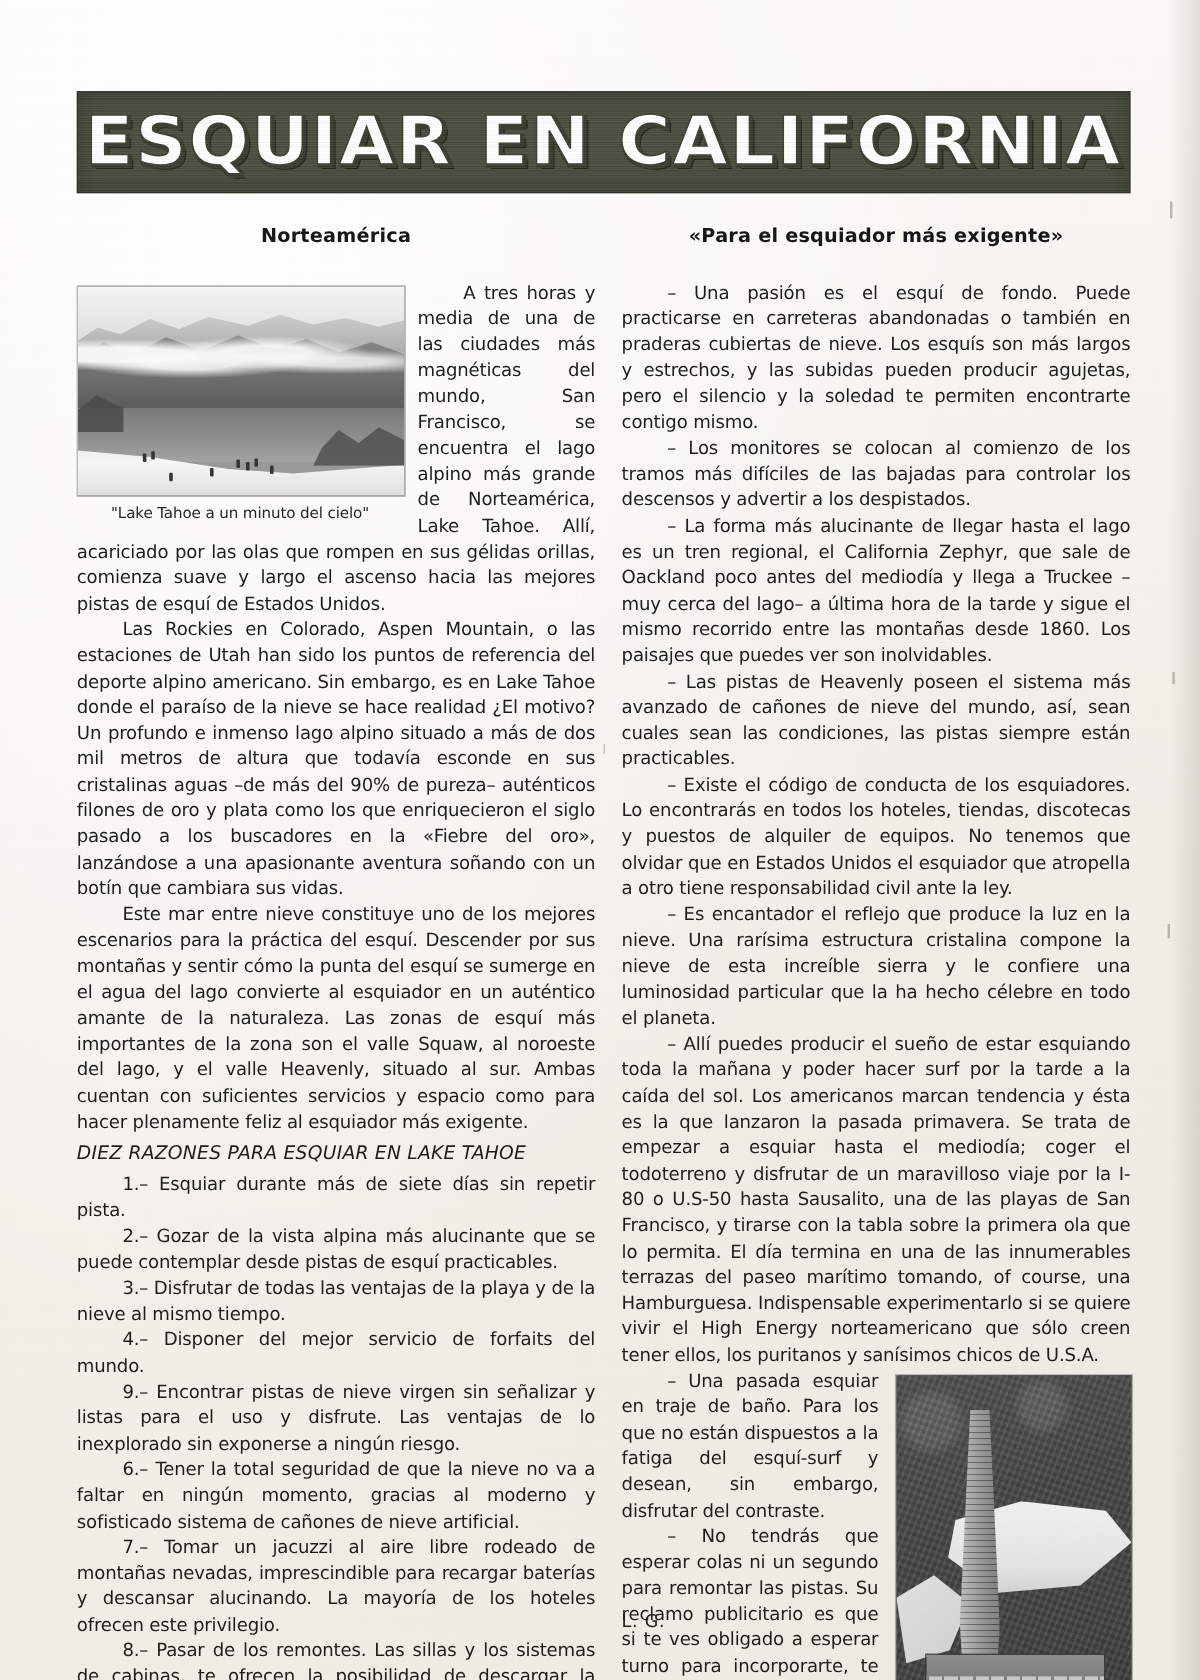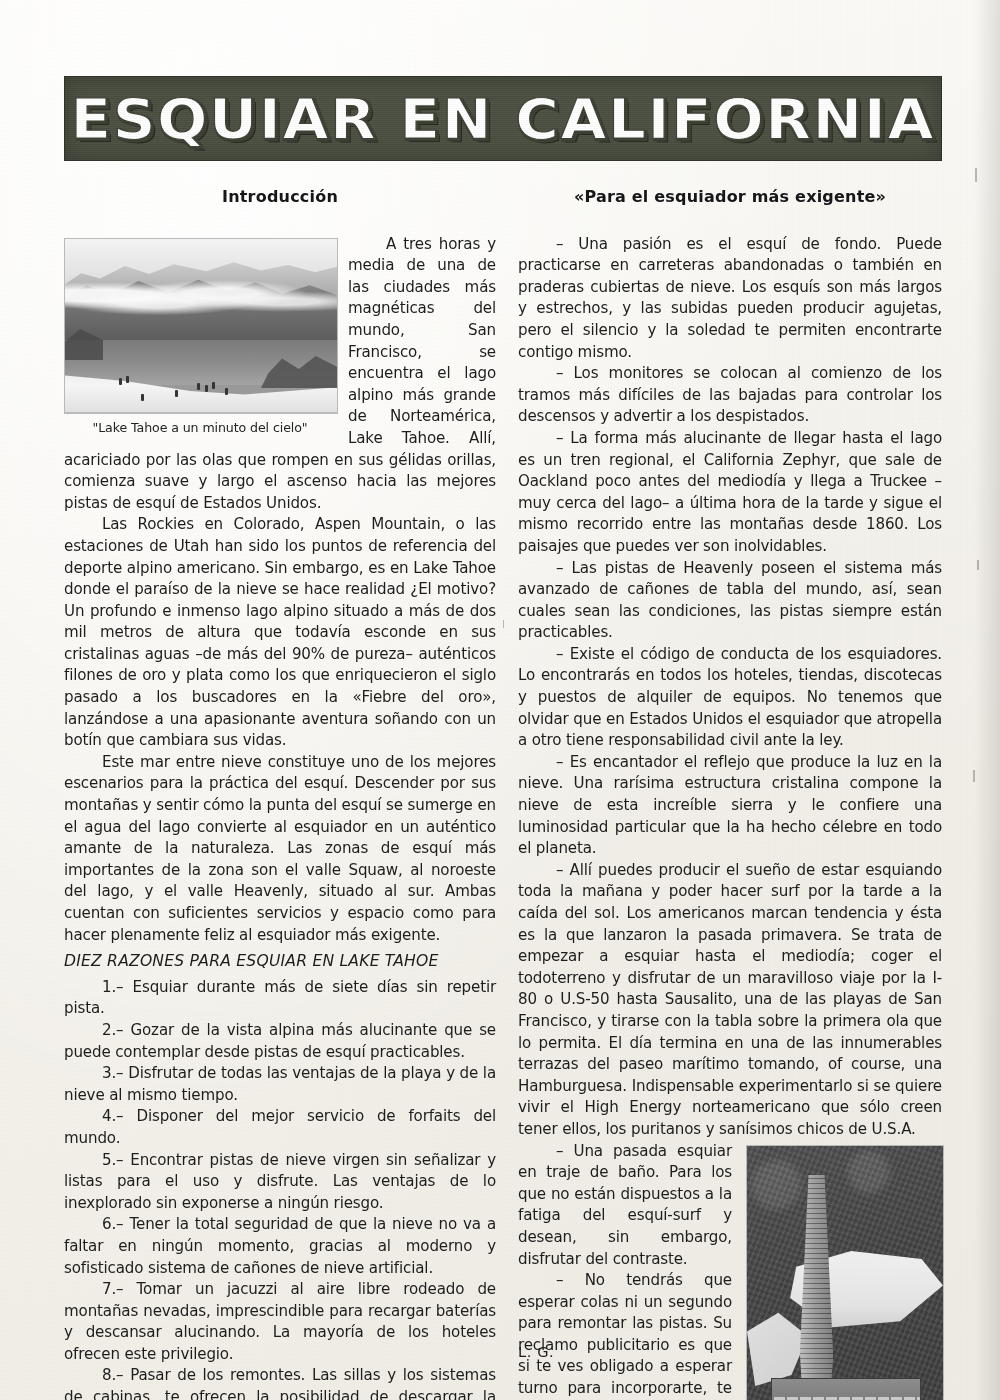--- a/index.html
+++ b/index.html
@@ -306,21 +306,21 @@
 <body>
 
 <div id="page">
   <div id="grain"></div>
 
   <div id="masthead">
     <div id="masthead-title"><span id="masthead-title-inner">ESQUIAR EN CALIFORNIA</span></div>
   </div>
 
   <div id="col-left" class="col">
-    <div class="col-head">Introducción</div>
+    <div class="col-head">Norteamérica</div>
 
     <div id="photo-lake-wrap">
       <div id="photo-lake">
         <div class="sky"></div>
         <div class="ridge-far"></div>
         <div class="mtn"></div>
         <div class="mtn-snow"></div>
         <div class="lake"></div>
         <div class="rocks-l"></div>
         <div class="shore"></div>
@@ -340,34 +340,34 @@
     <p class="body">A tres horas y media de una de las ciudades más magnéticas del mundo, San Francisco, se encuentra el lago alpino más grande de Norteamérica, Lake Tahoe. Allí, acariciado por las olas que rompen en sus gélidas orillas, comienza suave y largo el ascenso hacia las mejores pistas de esquí de Estados Unidos.</p>
     <p class="body">Las Rockies en Colorado, Aspen Mountain, o las estaciones de Utah han sido los puntos de referencia del deporte alpino americano. Sin embargo, es en Lake Tahoe donde el paraíso de la nieve se hace realidad ¿El motivo? Un profundo e inmenso lago alpino situado a más de dos mil metros de altura que todavía esconde en sus cristalinas aguas –de más del 90% de pureza– auténticos filones de oro y plata como los que enriquecieron el siglo pasado a los buscadores en la «Fiebre del oro», lanzándose a una apasionante aventura soñando con un botín que cambiara sus vidas.</p>
     <p class="body">Este mar entre nieve constituye uno de los mejores escenarios para la práctica del esquí. Descender por sus montañas y sentir cómo la punta del esquí se sumerge en el agua del lago convierte al esquiador en un auténtico amante de la naturaleza. Las zonas de esquí más importantes de la zona son el valle Squaw, al noroeste del lago, y el valle Heavenly, situado al sur. Ambas cuentan con suficientes servicios y espacio como para hacer plenamente feliz al esquiador más exigente.</p>
 
     <div class="sub-head">DIEZ RAZONES PARA ESQUIAR EN LAKE TAHOE</div>
 
     <p class="body">1.– Esquiar durante más de siete días sin repetir pista.</p>
     <p class="body">2.– Gozar de la vista alpina más alucinante que se puede contemplar desde pistas de esquí practicables.</p>
     <p class="body">3.– Disfrutar de todas las ventajas de la playa y de la nieve al mismo tiempo.</p>
     <p class="body">4.– Disponer del mejor servicio de forfaits del mundo.</p>
-    <p class="body">5.– Encontrar pistas de nieve virgen sin señalizar y listas para el uso y disfrute. Las ventajas de lo inexplorado sin exponerse a ningún riesgo.</p>
+    <p class="body">9.– Encontrar pistas de nieve virgen sin señalizar y listas para el uso y disfrute. Las ventajas de lo inexplorado sin exponerse a ningún riesgo.</p>
     <p class="body">6.– Tener la total seguridad de que la nieve no va a faltar en ningún momento, gracias al moderno y sofisticado sistema de cañones de nieve artificial.</p>
     <p class="body">7.– Tomar un jacuzzi al aire libre rodeado de montañas nevadas, imprescindible para recargar baterías y descansar alucinando. La mayoría de los hoteles ofrecen este privilegio.</p>
     <p class="body">8.– Pasar de los remontes. Las sillas y los sistemas de cabinas, te ofrecen la posibilidad de descargar la tensión de las piernas y admirar el paisaje de la naturaleza mientras te dispones a atacar la siguiente pista.</p>
 
   </div>
 
   <div id="col-right" class="col">
     <div class="col-head italic">«Para el esquiador más exigente»</div>
 
     <p class="body">– Una pasión es el esquí de fondo. Puede practicarse en carreteras abandonadas o también en praderas cubiertas de nieve. Los esquís son más largos y estrechos, y las subidas pueden producir agujetas, pero el silencio y la soledad te permiten encontrarte contigo mismo.</p>
     <p class="body">– Los monitores se colocan al comienzo de los tramos más difíciles de las bajadas para controlar los descensos y advertir a los despistados.</p>
     <p class="body">– La forma más alucinante de llegar hasta el lago es un tren regional, el California Zephyr, que sale de Oackland poco antes del mediodía y llega a Truckee –muy cerca del lago– a última hora de la tarde y sigue el mismo recorrido entre las montañas desde 1860. Los paisajes que puedes ver son inolvidables.</p>
-    <p class="body">– Las pistas de Heavenly poseen el sistema más avanzado de cañones de tabla del mundo, así, sean cuales sean las condiciones, las pistas siempre están practicables.</p>
+    <p class="body">– Las pistas de Heavenly poseen el sistema más avanzado de cañones de nieve del mundo, así, sean cuales sean las condiciones, las pistas siempre están practicables.</p>
     <p class="body">– Existe el código de conducta de los esquiadores. Lo encontrarás en todos los hoteles, tiendas, discotecas y puestos de alquiler de equipos. No tenemos que olvidar que en Estados Unidos el esquiador que atropella a otro tiene responsabilidad civil ante la ley.</p>
     <p class="body">– Es encantador el reflejo que produce la luz en la nieve. Una rarísima estructura cristalina compone la nieve de esta increíble sierra y le confiere una luminosidad particular que la ha hecho célebre en todo el planeta.</p>
     <p class="body">– Allí puedes producir el sueño de estar esquiando toda la mañana y poder hacer surf por la tarde a la caída del sol. Los americanos marcan tendencia y ésta es la que lanzaron la pasada primavera. Se trata de empezar a esquiar hasta el mediodía; coger el todoterreno y disfrutar de un maravilloso viaje por la I-80 o U.S-50 hasta Sausalito, una de las playas de San Francisco, y tirarse con la tabla sobre la primera ola que lo permita. El día termina en una de las innumerables terrazas del paseo marítimo tomando, of course, una Hamburguesa. Indispensable experimentarlo si se quiere vivir el High Energy norteamericano que sólo creen tener ellos, los puritanos y sanísimos chicos de U.S.A.</p>
 
     <div id="photo-jump-wrap">
       <div id="photo-jump">
         <div class="forest"></div>
         <div class="snowfield"></div>
         <div class="snow-left"></div>
         <div class="ramp"></div>

